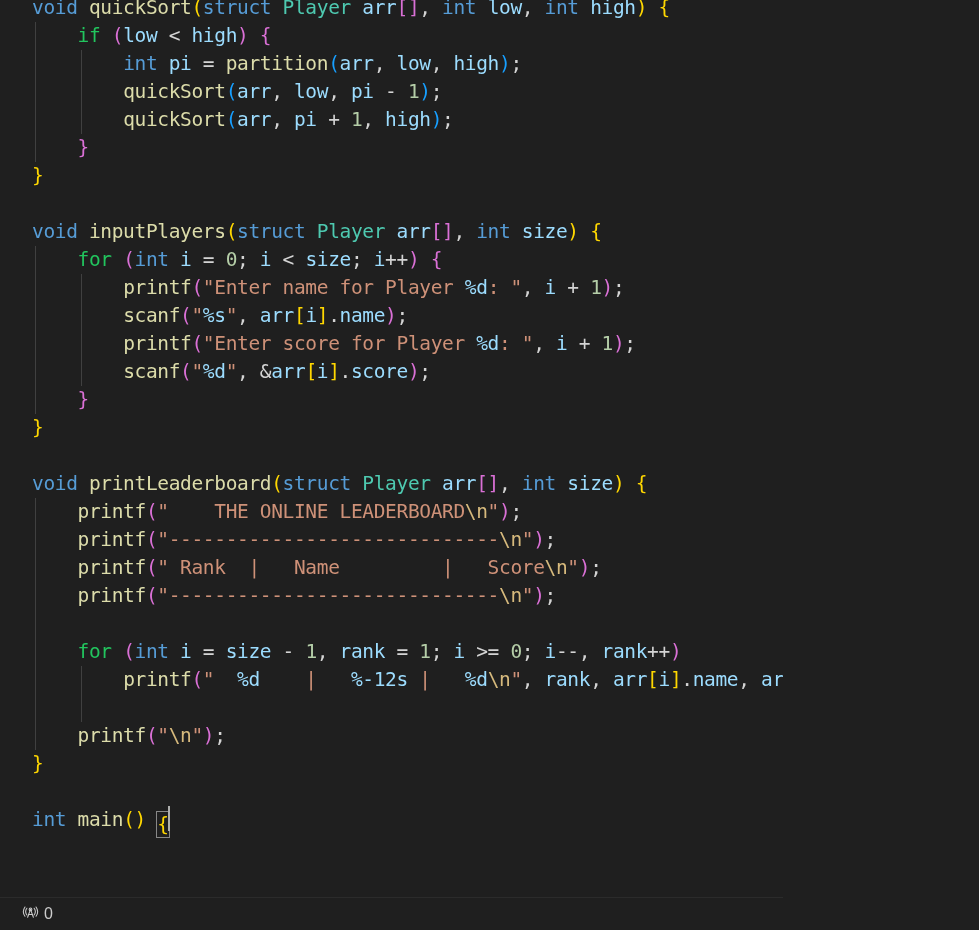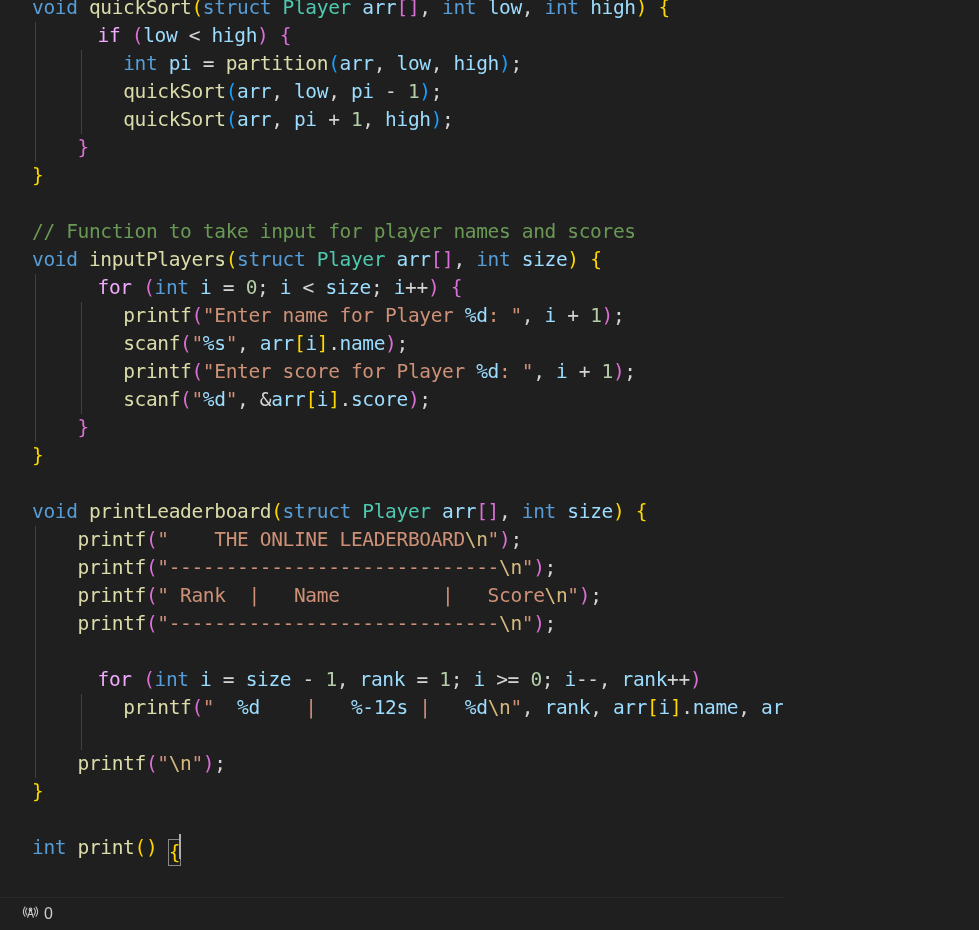--- a/index.html
+++ b/index.html
@@ -58,21 +58,21 @@
     top: 0;
     width: 1px;
     height: 28px;
     background: #404040;
   }
   .guide.g1 { left: 35px; }
   .guide.g2 { left: 81px; }
 
   
   .t-kw       { color: #569cd6; }  
-  .t-ctl      { color: #f0abfc; margin-left: 20px; }  
+  .t-ctl      { color: #22c55e; }  
   .t-fn       { color: #dcdcaa; }  
   .t-type     { color: #4ec9b0; }  
   .t-var      { color: #9cdcfe; }  
   .t-num      { color: #b5cea8; }  
   .t-str      { color: #ce9178; }  
   .t-esc      { color: #d7ba7d; }  
   .t-cmt      { color: #6a9955; }  
   .t-op       { color: #d4d4d4; }  
   .t-p1       { color: #ffd700; }  
   .t-p2       { color: #da70d6; }  
@@ -141,21 +141,20 @@
       <div class="code-line"><span class="guide g1"></span><span class="guide g2"></span>        <span class="t-fn">quickSort</span><span class="t-p3">(</span><span class="t-var">arr</span><span class="t-op">,</span> <span class="t-var">low</span><span class="t-op">,</span> <span class="t-var">pi</span> <span class="t-op">-</span> <span class="t-num">1</span><span class="t-p3">)</span><span class="t-op">;</span></div>
 
       <div class="code-line"><span class="guide g1"></span><span class="guide g2"></span>        <span class="t-fn">quickSort</span><span class="t-p3">(</span><span class="t-var">arr</span><span class="t-op">,</span> <span class="t-var">pi</span> <span class="t-op">+</span> <span class="t-num">1</span><span class="t-op">,</span> <span class="t-var">high</span><span class="t-p3">)</span><span class="t-op">;</span></div>
 
       <div class="code-line"><span class="guide g1"></span>    <span class="t-p2">}</span></div>
 
       <div class="code-line"><span class="t-p1">}</span></div>
 
       <div class="code-line"> </div>
 
-      <div class="code-line"><span class="t-cmt">// Function to take input for player names and scores</span></div>
 
       <div class="code-line"><span class="t-kw">void</span> <span class="t-fn">inputPlayers</span><span class="t-p1">(</span><span class="t-kw">struct</span> <span class="t-type">Player</span> <span class="t-var">arr</span><span class="t-p2">[]</span><span class="t-op">,</span> <span class="t-kw">int</span> <span class="t-var">size</span><span class="t-p1">)</span> <span class="t-p1">{</span></div>
 
       <div class="code-line"><span class="guide g1"></span>    <span class="t-ctl">for</span> <span class="t-p2">(</span><span class="t-kw">int</span> <span class="t-var">i</span> <span class="t-op">=</span> <span class="t-num">0</span><span class="t-op">;</span> <span class="t-var">i</span> <span class="t-op">&lt;</span> <span class="t-var">size</span><span class="t-op">;</span> <span class="t-var">i</span><span class="t-op">++</span><span class="t-p2">)</span> <span class="t-p2">{</span></div>
 
       <div class="code-line"><span class="guide g1"></span><span class="guide g2"></span>        <span class="t-fn">printf</span><span class="t-p2">(</span><span class="t-str">"Enter name for Player </span><span class="t-fmt">%d</span><span class="t-str">: "</span><span class="t-op">,</span> <span class="t-var">i</span> <span class="t-op">+</span> <span class="t-num">1</span><span class="t-p2">)</span><span class="t-op">;</span></div>
 
       <div class="code-line"><span class="guide g1"></span><span class="guide g2"></span>        <span class="t-fn">scanf</span><span class="t-p2">(</span><span class="t-str">"</span><span class="t-fmt">%s</span><span class="t-str">"</span><span class="t-op">,</span> <span class="t-var">arr</span><span class="t-p1">[</span><span class="t-var">i</span><span class="t-p1">]</span><span class="t-op">.</span><span class="t-var">name</span><span class="t-p2">)</span><span class="t-op">;</span></div>
 
       <div class="code-line"><span class="guide g1"></span><span class="guide g2"></span>        <span class="t-fn">printf</span><span class="t-p2">(</span><span class="t-str">"Enter score for Player </span><span class="t-fmt">%d</span><span class="t-str">: "</span><span class="t-op">,</span> <span class="t-var">i</span> <span class="t-op">+</span> <span class="t-num">1</span><span class="t-p2">)</span><span class="t-op">;</span></div>
@@ -186,21 +185,21 @@
       <div class="code-line"><span class="guide g1"></span><span class="guide g2"></span>        <span class="t-fn">printf</span><span class="t-p2">(</span><span class="t-str">"  </span><span class="t-fmt">%d</span><span class="t-str">    |   </span><span class="t-fmt">%-12s</span><span class="t-str"> |   </span><span class="t-fmt">%d</span><span class="t-esc">\n</span><span class="t-str">"</span><span class="t-op">,</span> <span class="t-var">rank</span><span class="t-op">,</span> <span class="t-var">arr</span><span class="t-p1">[</span><span class="t-var">i</span><span class="t-p1">]</span><span class="t-op">.</span><span class="t-var">name</span><span class="t-op">,</span> <span class="t-var">arr</span><span class="t-p1">[</span><span class="t-var">i</span><span class="t-p1">]</span><span class="t-op">.</span><span class="t-var">score</span><span class="t-p2">)</span><span class="t-op">;</span></div>
 
       <div class="code-line"><span class="guide g1"></span><span class="guide g2"></span> </div>
 
       <div class="code-line"><span class="guide g1"></span>    <span class="t-fn">printf</span><span class="t-p2">(</span><span class="t-str">"</span><span class="t-esc">\n</span><span class="t-str">"</span><span class="t-p2">)</span><span class="t-op">;</span></div>
 
       <div class="code-line"><span class="t-p1">}</span></div>
 
       <div class="code-line"> </div>
 
-      <div class="code-line"><span class="t-kw">int</span> <span class="t-fn">print</span><span class="t-p1">()</span> <span class="t-p1 bracket-match">{</span><span class="caret"></span></div>
+      <div class="code-line"><span class="t-kw">int</span> <span class="t-fn">main</span><span class="t-p1">()</span> <span class="t-p1 bracket-match">{</span><span class="caret"></span></div>
 
     </div>
   </div>
 
   <div id="status-bar">
     <div class="status-item">
       <span>
         <svg width="17" height="17" viewBox="0 0 16 16" fill="none" stroke="#cccccc" stroke-width="1" stroke-linecap="round">
           <path d="M4.6 2.1a5.4 5.4 0 0 0 0 6.4"></path>
           <path d="M2.8 0.9a7.6 7.6 0 0 0 0 8.8"></path>

